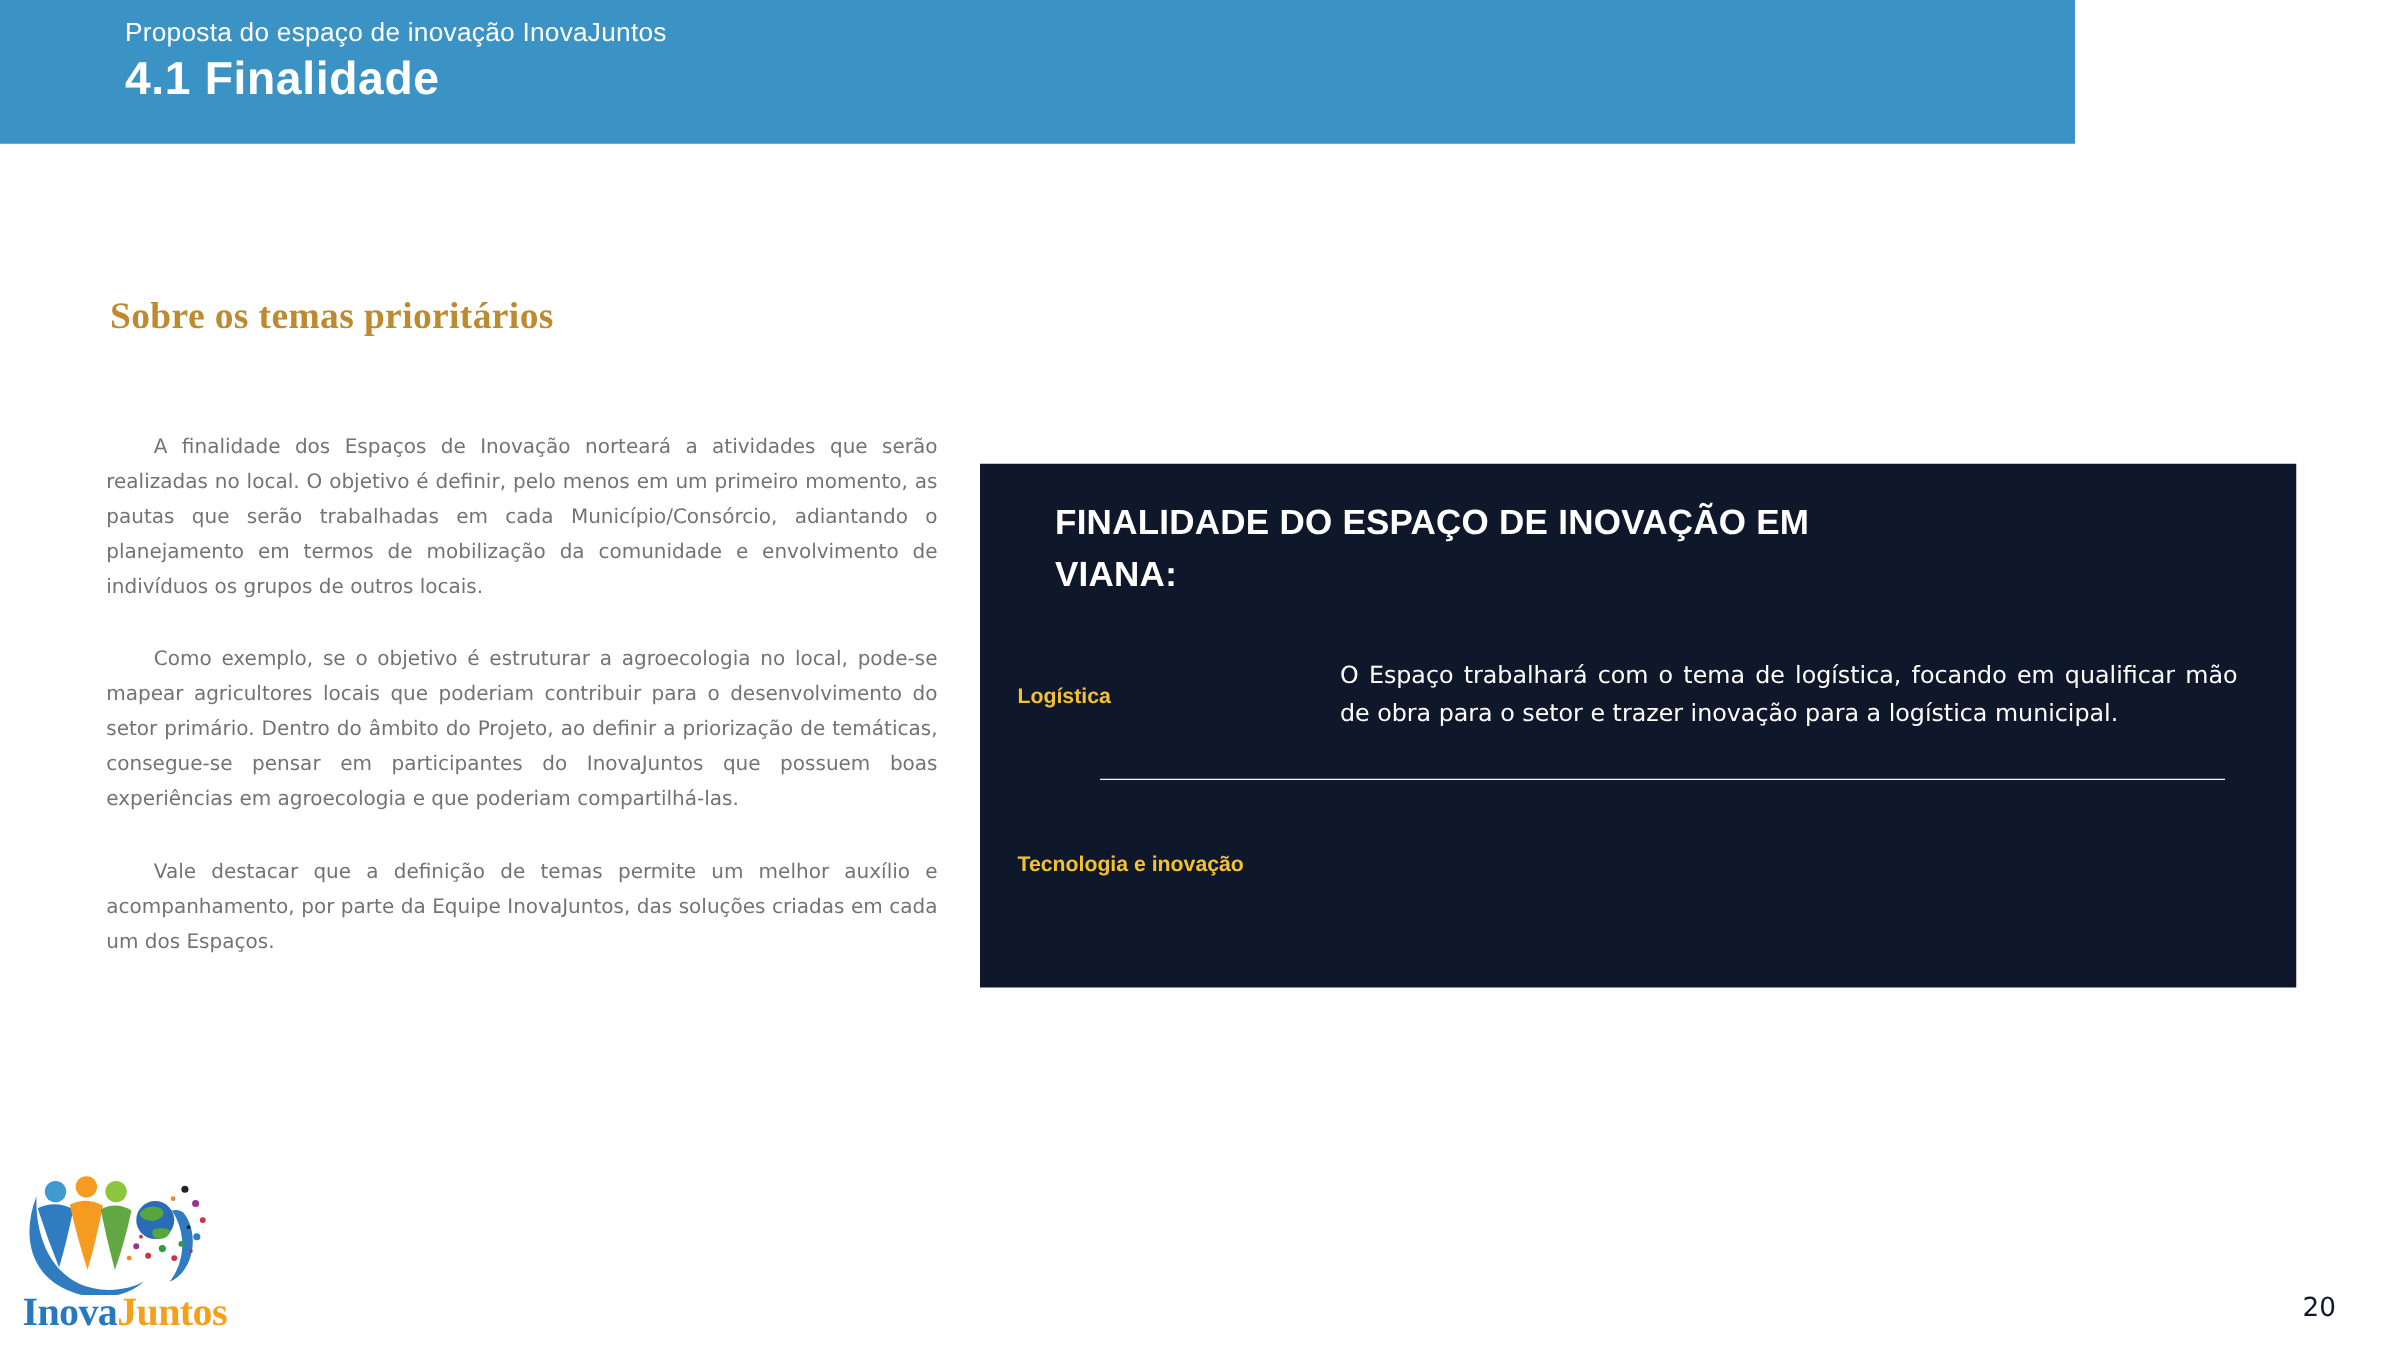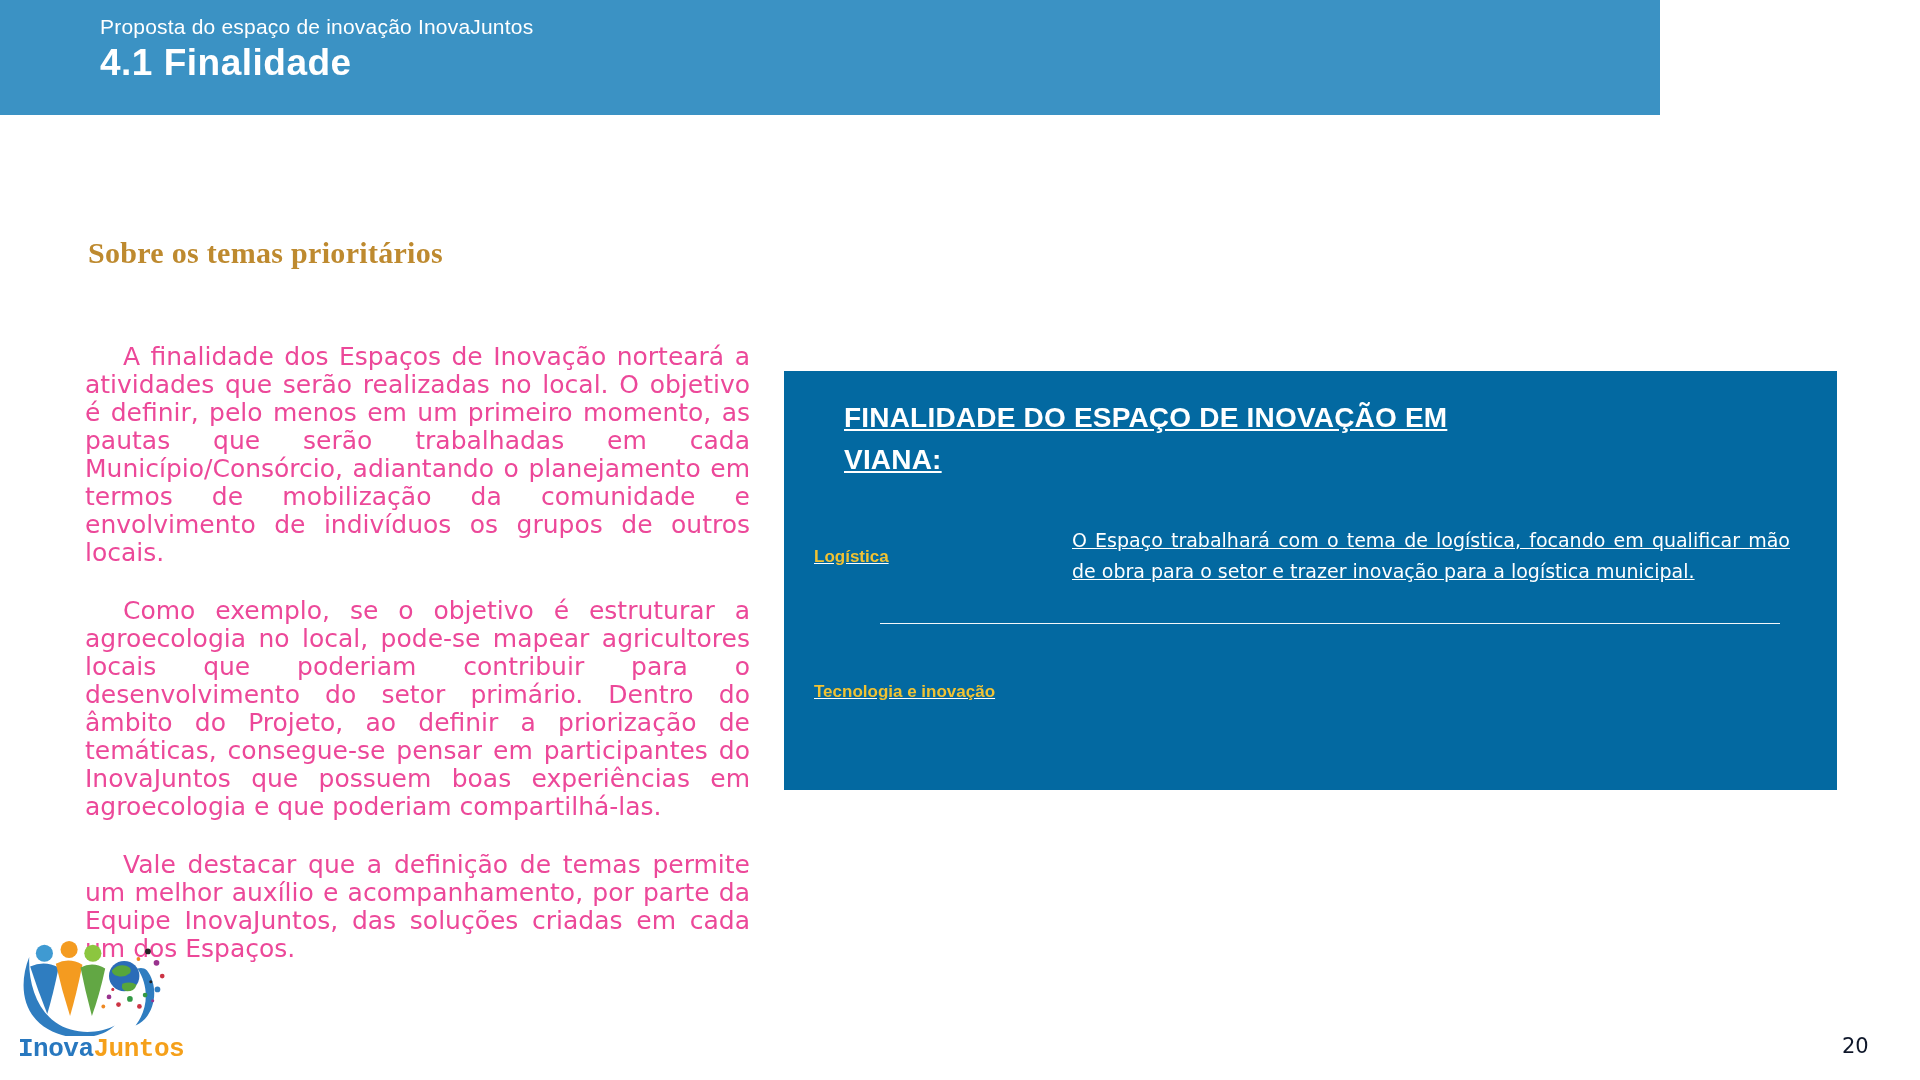--- a/index.html
+++ b/index.html
@@ -19,28 +19,28 @@
     font-family:"Liberation Sans", sans-serif; letter-spacing:0.5px;
   }
 
   
   .section-heading {
     position:absolute; left:88px; top:236px; font-size:30px; font-weight:bold;
     color:#BE8A2F; font-family:Liberation Serif, serif; letter-spacing:0.3px;
   }
   .body-col { position:absolute; left:85px; top:343px; width:665px; }
   .body-col p {
-    margin:0 0 30px 0; font-size:25px; line-height:28px;
-    text-align:justify; text-indent:38px; color:#ec4899;
+    margin:0 0 30px 0; font-size:16px; line-height:28px;
+    text-align:justify; text-indent:38px; color:#737373;
   }
 
   
   .panel {
     position:absolute; left:784px; top:371px; width:1053px; height:419px;
-    background:#0369a1; color:#ffffff;text-decoration:underline;
+    background:#0f172a; color:#ffffff;
   }
   .panel-title {
     margin:26px 60px 0 60px; width:640px; font-size:28px; line-height:42px;
     font-weight:bold; font-family:"Liberation Sans", sans-serif; letter-spacing:0.2px;
   }
   .panel-body { margin:14px 47px 0 30px; }
   .panel-row { display:grid; grid-template-columns:258px 1fr; align-items:center; min-height:122px; }
   .row-label {
     font-size:17px; font-weight:bold; color:#F2C232; padding-right:24px;
     font-family:"Liberation Sans", sans-serif; line-height:33px;
@@ -48,22 +48,22 @@
   .row-text { font-size:19px; line-height:31px; text-align:justify; }
   .panel-divider {
     border:none; border-top:1px solid rgba(255,255,255,0.95);
     margin:6px 10px 6px 66px;
   }
 
   
   .logo { position:absolute; left:14px; top:938px; width:160px; }
   .logo svg { display:block; }
   .logo-wordmark {
-    margin:0 0 0 4px; font-family:Liberation Mono, monospace; font-weight:bold;
-    font-size:26px; letter-spacing:-0.5px; line-height:26px;
+    margin:0 0 0 4px; font-family:Liberation Serif, serif; font-weight:bold;
+    font-size:32px; letter-spacing:-0.5px; line-height:26px;
   }
   .logo-inova { color:#2878BF; }
   .logo-juntos { color:#F5A01A; }
   .page-number { position:absolute; left:1842px; top:1034px; font-size:21px; color:#0f172a; }
 </style>
 </head>
 <body>
 
 <div class="slide">
 

